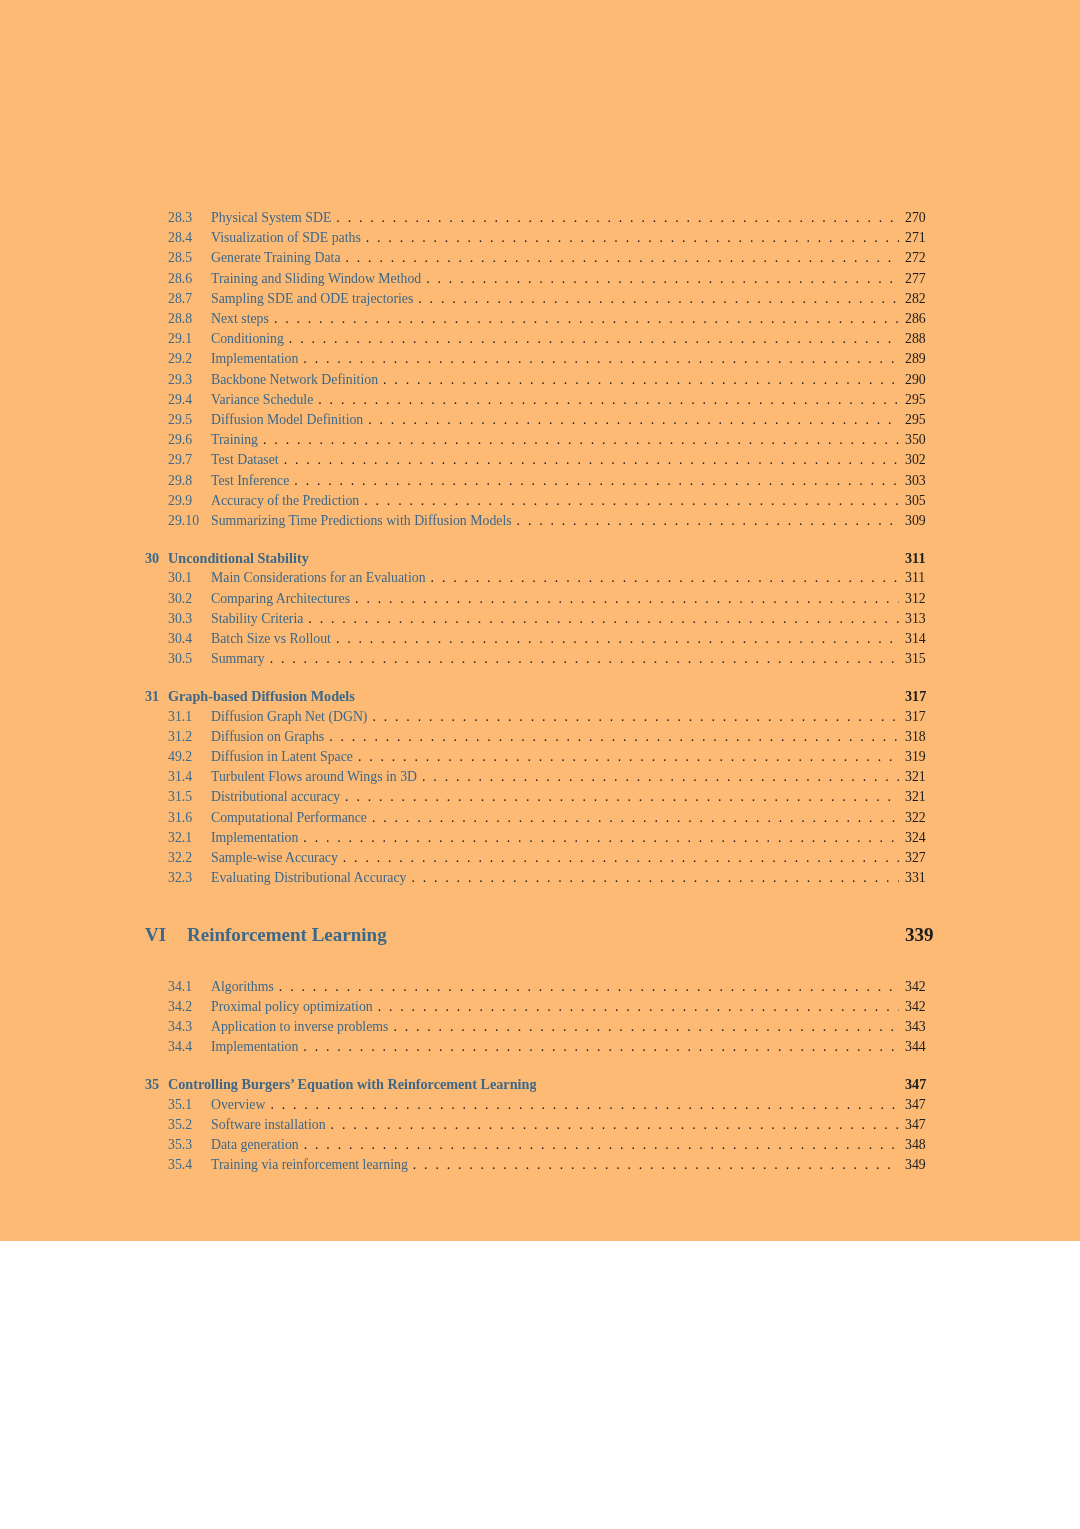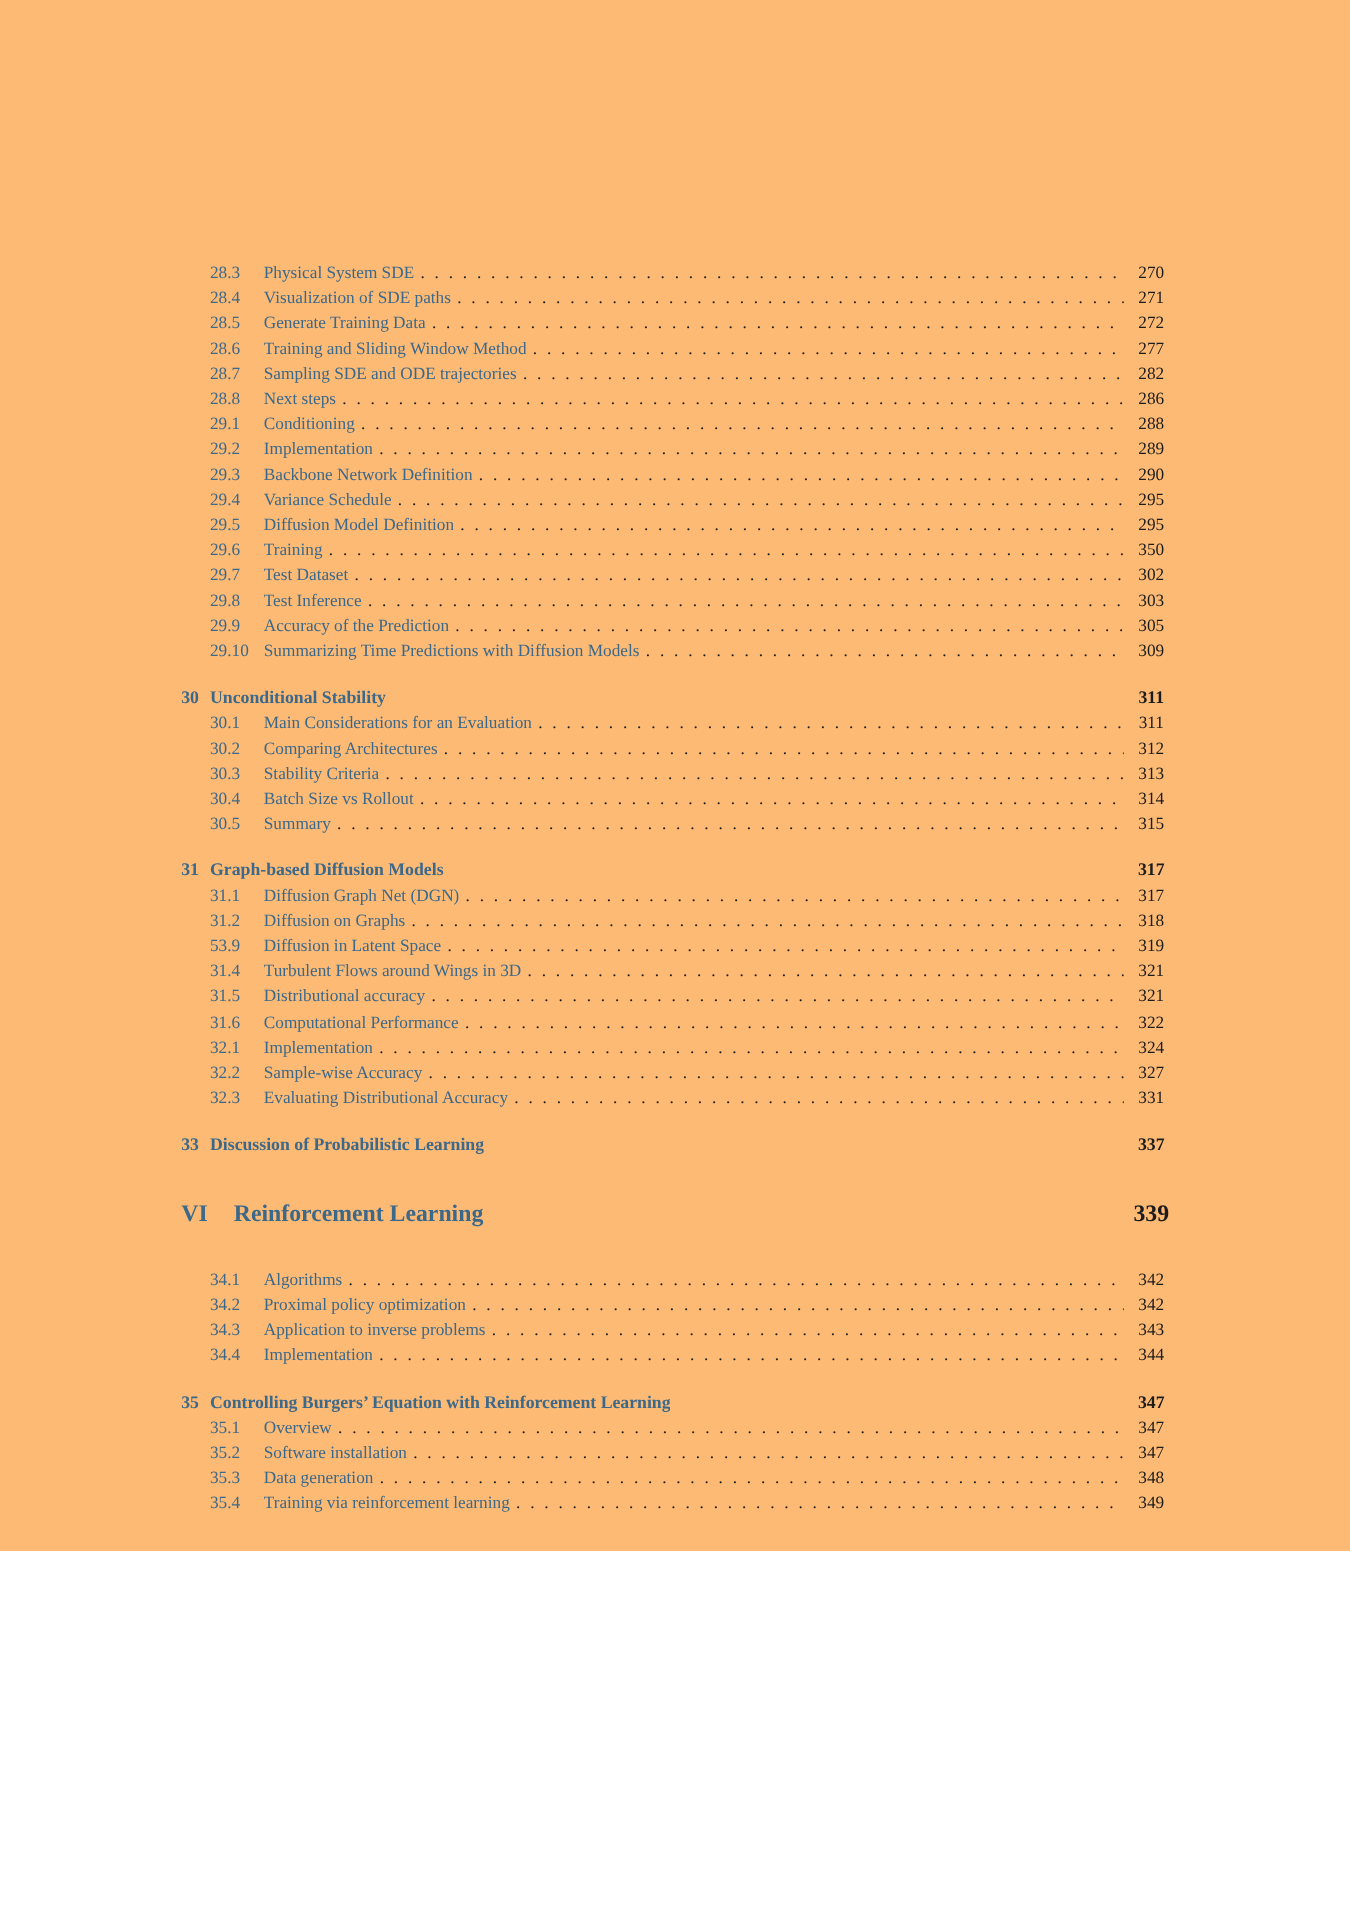--- a/index.html
+++ b/index.html
@@ -45,21 +45,21 @@
     overflow: hidden;
     white-space: nowrap;
     text-align: right;
     letter-spacing: 2.2px;
     color: var(--text_dark);
     margin: 0 6px 0 5px;
   }
   .row .pagenum {
     flex: 0 0 auto;
     min-width: 32px;
-    text-align: center;
+    text-align: left;
     color: var(--text_dark);
   }
   .row--section { padding-left: 23px; }
   .row--section .num { width: 43px; }
   .row--chapter {
     font-weight: bold;
     font-size: 14.2px;
     margin-top: 17px;
   }
   .row--chapter .num { width: 23px; }
@@ -240,21 +240,21 @@
     <span class="dots">. . . . . . . . . . . . . . . . . . . . . . . . . . . . . . . . . . . . . . . . . . . . . . . . . . . . . . . . . . . . . . . . . . . . . . . . . . . . . . . . . . . . . . . . . . . . . . . . . . . . . . . . . . . . . . . . . . . . . . . . </span>
     <span class="pagenum">317</span>
   </div>
       <div class="row row--section">
     <span class="num">31.2</span>
     <span class="title">Diffusion on Graphs</span>
     <span class="dots">. . . . . . . . . . . . . . . . . . . . . . . . . . . . . . . . . . . . . . . . . . . . . . . . . . . . . . . . . . . . . . . . . . . . . . . . . . . . . . . . . . . . . . . . . . . . . . . . . . . . . . . . . . . . . . . . . . . . . . . . </span>
     <span class="pagenum">318</span>
   </div>
       <div class="row row--section">
-    <span class="num">53.9</span>
+    <span class="num">49.2</span>
     <span class="title">Diffusion in Latent Space</span>
     <span class="dots">. . . . . . . . . . . . . . . . . . . . . . . . . . . . . . . . . . . . . . . . . . . . . . . . . . . . . . . . . . . . . . . . . . . . . . . . . . . . . . . . . . . . . . . . . . . . . . . . . . . . . . . . . . . . . . . . . . . . . . . . </span>
     <span class="pagenum">319</span>
   </div>
       <div class="row row--section">
     <span class="num">31.4</span>
     <span class="title">Turbulent Flows around Wings in 3D</span>
     <span class="dots">. . . . . . . . . . . . . . . . . . . . . . . . . . . . . . . . . . . . . . . . . . . . . . . . . . . . . . . . . . . . . . . . . . . . . . . . . . . . . . . . . . . . . . . . . . . . . . . . . . . . . . . . . . . . . . . . . . . . . . . . </span>
     <span class="pagenum">321</span>
   </div>
@@ -280,26 +280,20 @@
     <span class="num">32.2</span>
     <span class="title">Sample-wise Accuracy</span>
     <span class="dots">. . . . . . . . . . . . . . . . . . . . . . . . . . . . . . . . . . . . . . . . . . . . . . . . . . . . . . . . . . . . . . . . . . . . . . . . . . . . . . . . . . . . . . . . . . . . . . . . . . . . . . . . . . . . . . . . . . . . . . . . </span>
     <span class="pagenum">327</span>
   </div>
       <div class="row row--section">
     <span class="num">32.3</span>
     <span class="title">Evaluating Distributional Accuracy</span>
     <span class="dots">. . . . . . . . . . . . . . . . . . . . . . . . . . . . . . . . . . . . . . . . . . . . . . . . . . . . . . . . . . . . . . . . . . . . . . . . . . . . . . . . . . . . . . . . . . . . . . . . . . . . . . . . . . . . . . . . . . . . . . . . </span>
     <span class="pagenum">331</span>
-  </div>
-      <div class="row row--chapter">
-    <span class="num">33</span>
-    <span class="title">Discussion of Probabilistic Learning</span>
-    <span class="dots"></span>
-    <span class="pagenum">337</span>
   </div>
       <div class="row row--part">
     <span class="num">VI</span>
     <span class="title">Reinforcement Learning</span>
     <span class="dots"></span>
     <span class="pagenum">339</span>
   </div>
       <div class="row row--section">
     <span class="num">34.1</span>
     <span class="title">Algorithms</span>

